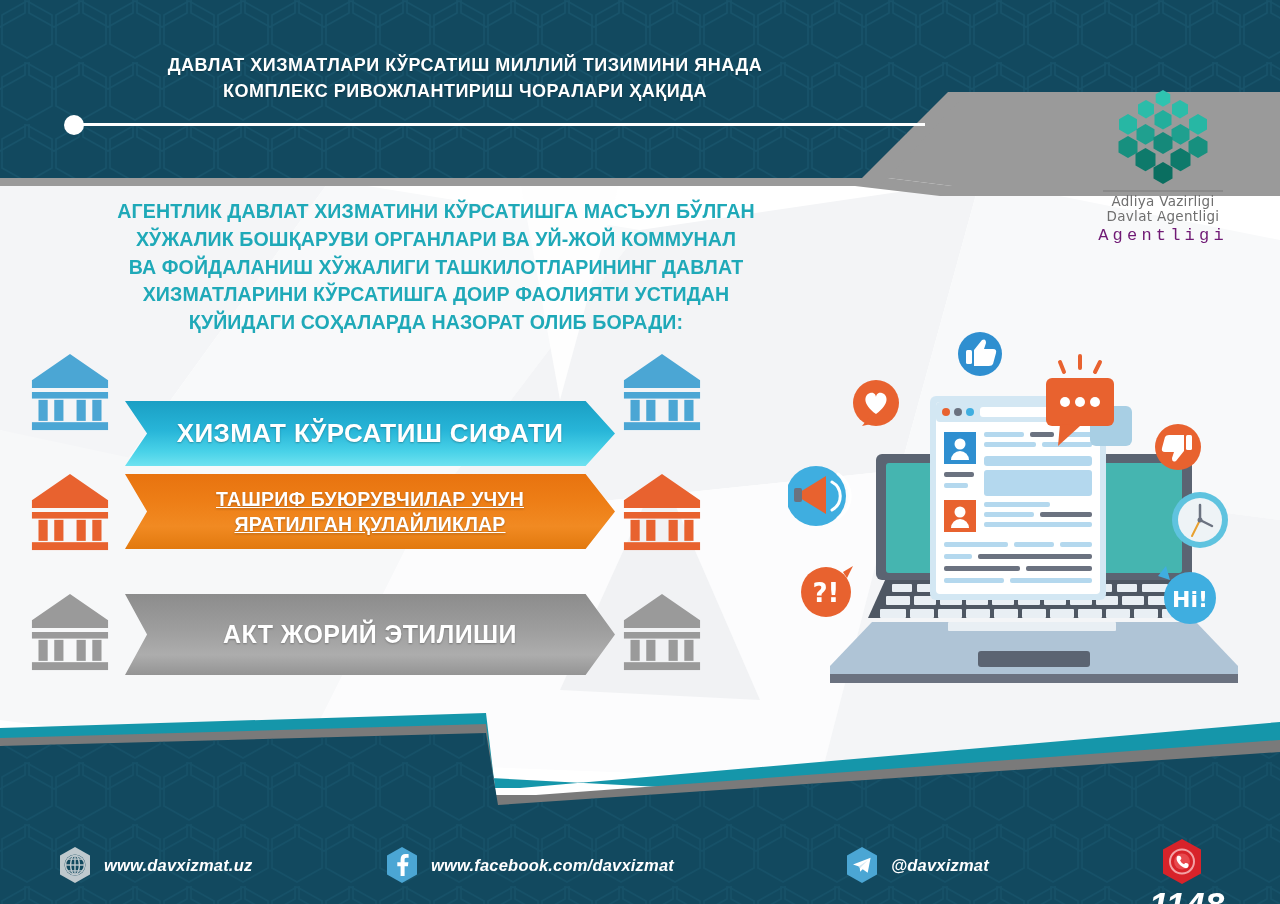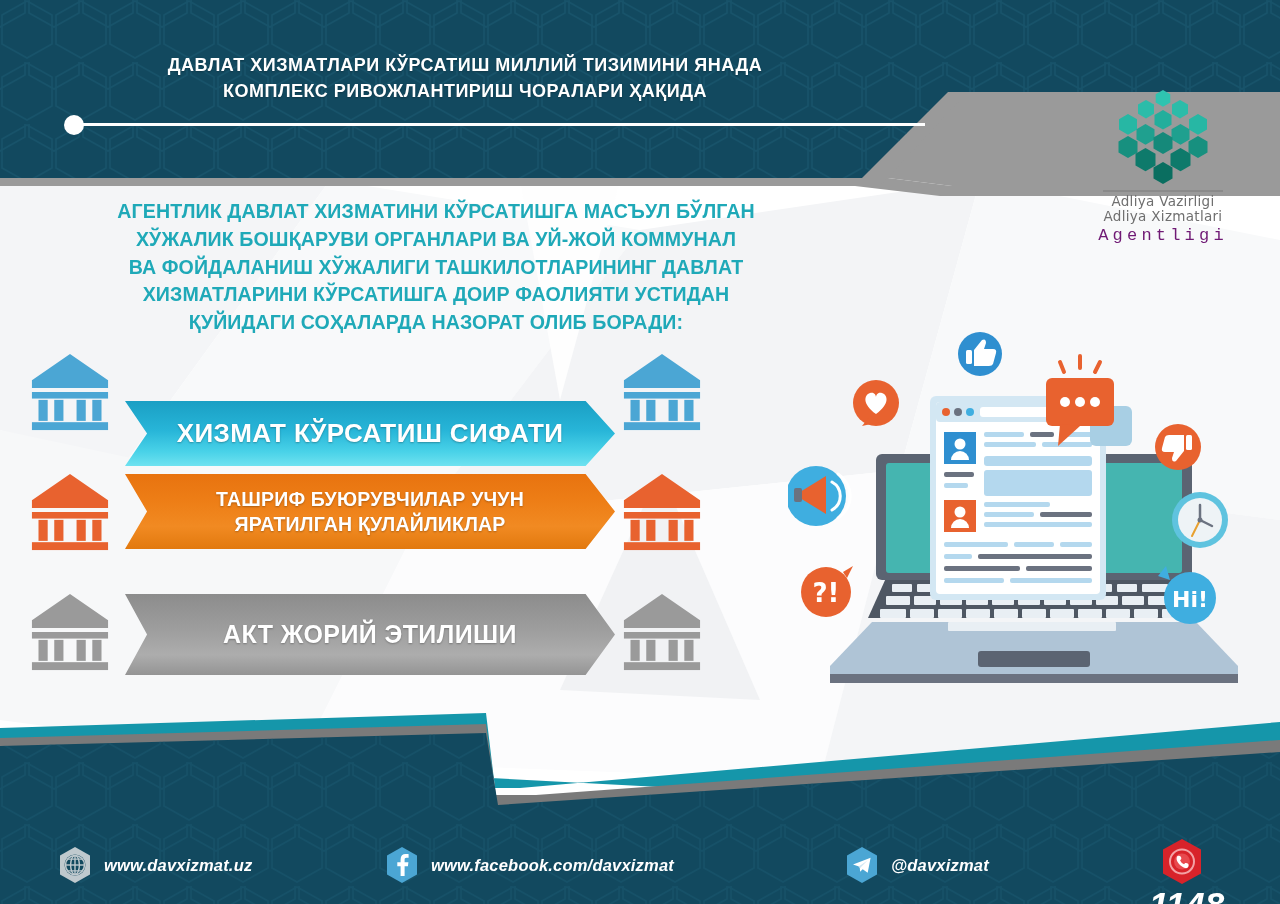--- a/index.html
+++ b/index.html
@@ -67,21 +67,21 @@
     width:490px;
     display:flex; align-items:center; justify-content:center;
     color:#fff; font-weight:bold;
     text-align:center;
     text-shadow:0 1px 2px rgba(0,0,0,.28);
     clip-path:polygon(0 0, 94% 0, 100% 50%, 94% 100%, 0 100%, 4.5% 50%);
   }
   .chev1 { top:10px; height:65px; font-size:26px; letter-spacing:.4px;
            background:linear-gradient(180deg,#1A9FC4 0%,#27B5D8 45%,#49D2E8 78%,#6FE2F0 100%);margin-top:41px; }
   .chev2 { top:4px; height:75px; font-size:19.5px; line-height:1.28; letter-spacing:.2px;
-           background:linear-gradient(180deg,#E8730F 0%,#EE7F17 40%,#F18A22 70%,#E2790E 100%); }
+           background:linear-gradient(180deg,#E8730F 0%,#EE7F17 40%,#F18A22 70%,#E2790E 100%);text-decoration:underline; }
   .chev3 { top:4px; height:81px; font-size:25px; letter-spacing:.4px;
            background:linear-gradient(180deg,#8C8C8C 0%,#9E9E9E 45%,#ADADAD 75%,#949494 100%); }
 
   
   .illus { position:absolute; left:788px; top:306px; width:492px; height:404px; z-index:4; }
 
   
   .waves { position:absolute; left:0; top:700px; width:1280px; height:204px; z-index:6; }
 
   
@@ -170,21 +170,21 @@
         <path d="M110 48 l9.5 5.5 0 11 -9.5 5.5 -9.5 -5.5 0 -11 z" fill="#17907F"></path>
 
         <path d="M57.5 60 l10 5.8 0 11.6 -10 5.8 -10 -5.8 0 -11.6 z" fill="#0E7A6B"></path>
         <path d="M92.5 60 l10 5.8 0 11.6 -10 5.8 -10 -5.8 0 -11.6 z" fill="#0E7A6B"></path>
 
         <path d="M75 74 l9.5 5.5 0 11 -9.5 5.5 -9.5 -5.5 0 -11 z" fill="#0A6E60"></path>
       </g>
     </svg>
     <div class="logo-rule"></div>
     <div class="logo-txt1">Adliya Vazirligi</div>
-    <div class="logo-txt2">Adliya Xizmatlari</div>
+    <div class="logo-txt2">Davlat Agentligi</div>
     <div class="logo-txt3">Agentligi</div>
   </div>
 
   <div class="intro">
     <div>АГЕНТЛИК ДАВЛАТ ХИЗМАТИНИ КЎРСАТИШГА МАСЪУЛ БЎЛГАН</div>
     <div>ХЎЖАЛИК БОШҚАРУВИ ОРГАНЛАРИ ВА УЙ-ЖОЙ КОММУНАЛ</div>
     <div>ВА ФОЙДАЛАНИШ ХЎЖАЛИГИ ТАШКИЛОТЛАРИНИНГ ДАВЛАТ</div>
     <div>ХИЗМАТЛАРИНИ КЎРСАТИШГА ДОИР  ФАОЛИЯТИ УСТИДАН</div>
     <div>ҚУЙИДАГИ СОҲАЛАРДА НАЗОРАТ ОЛИБ БОРАДИ:</div>
   </div>

